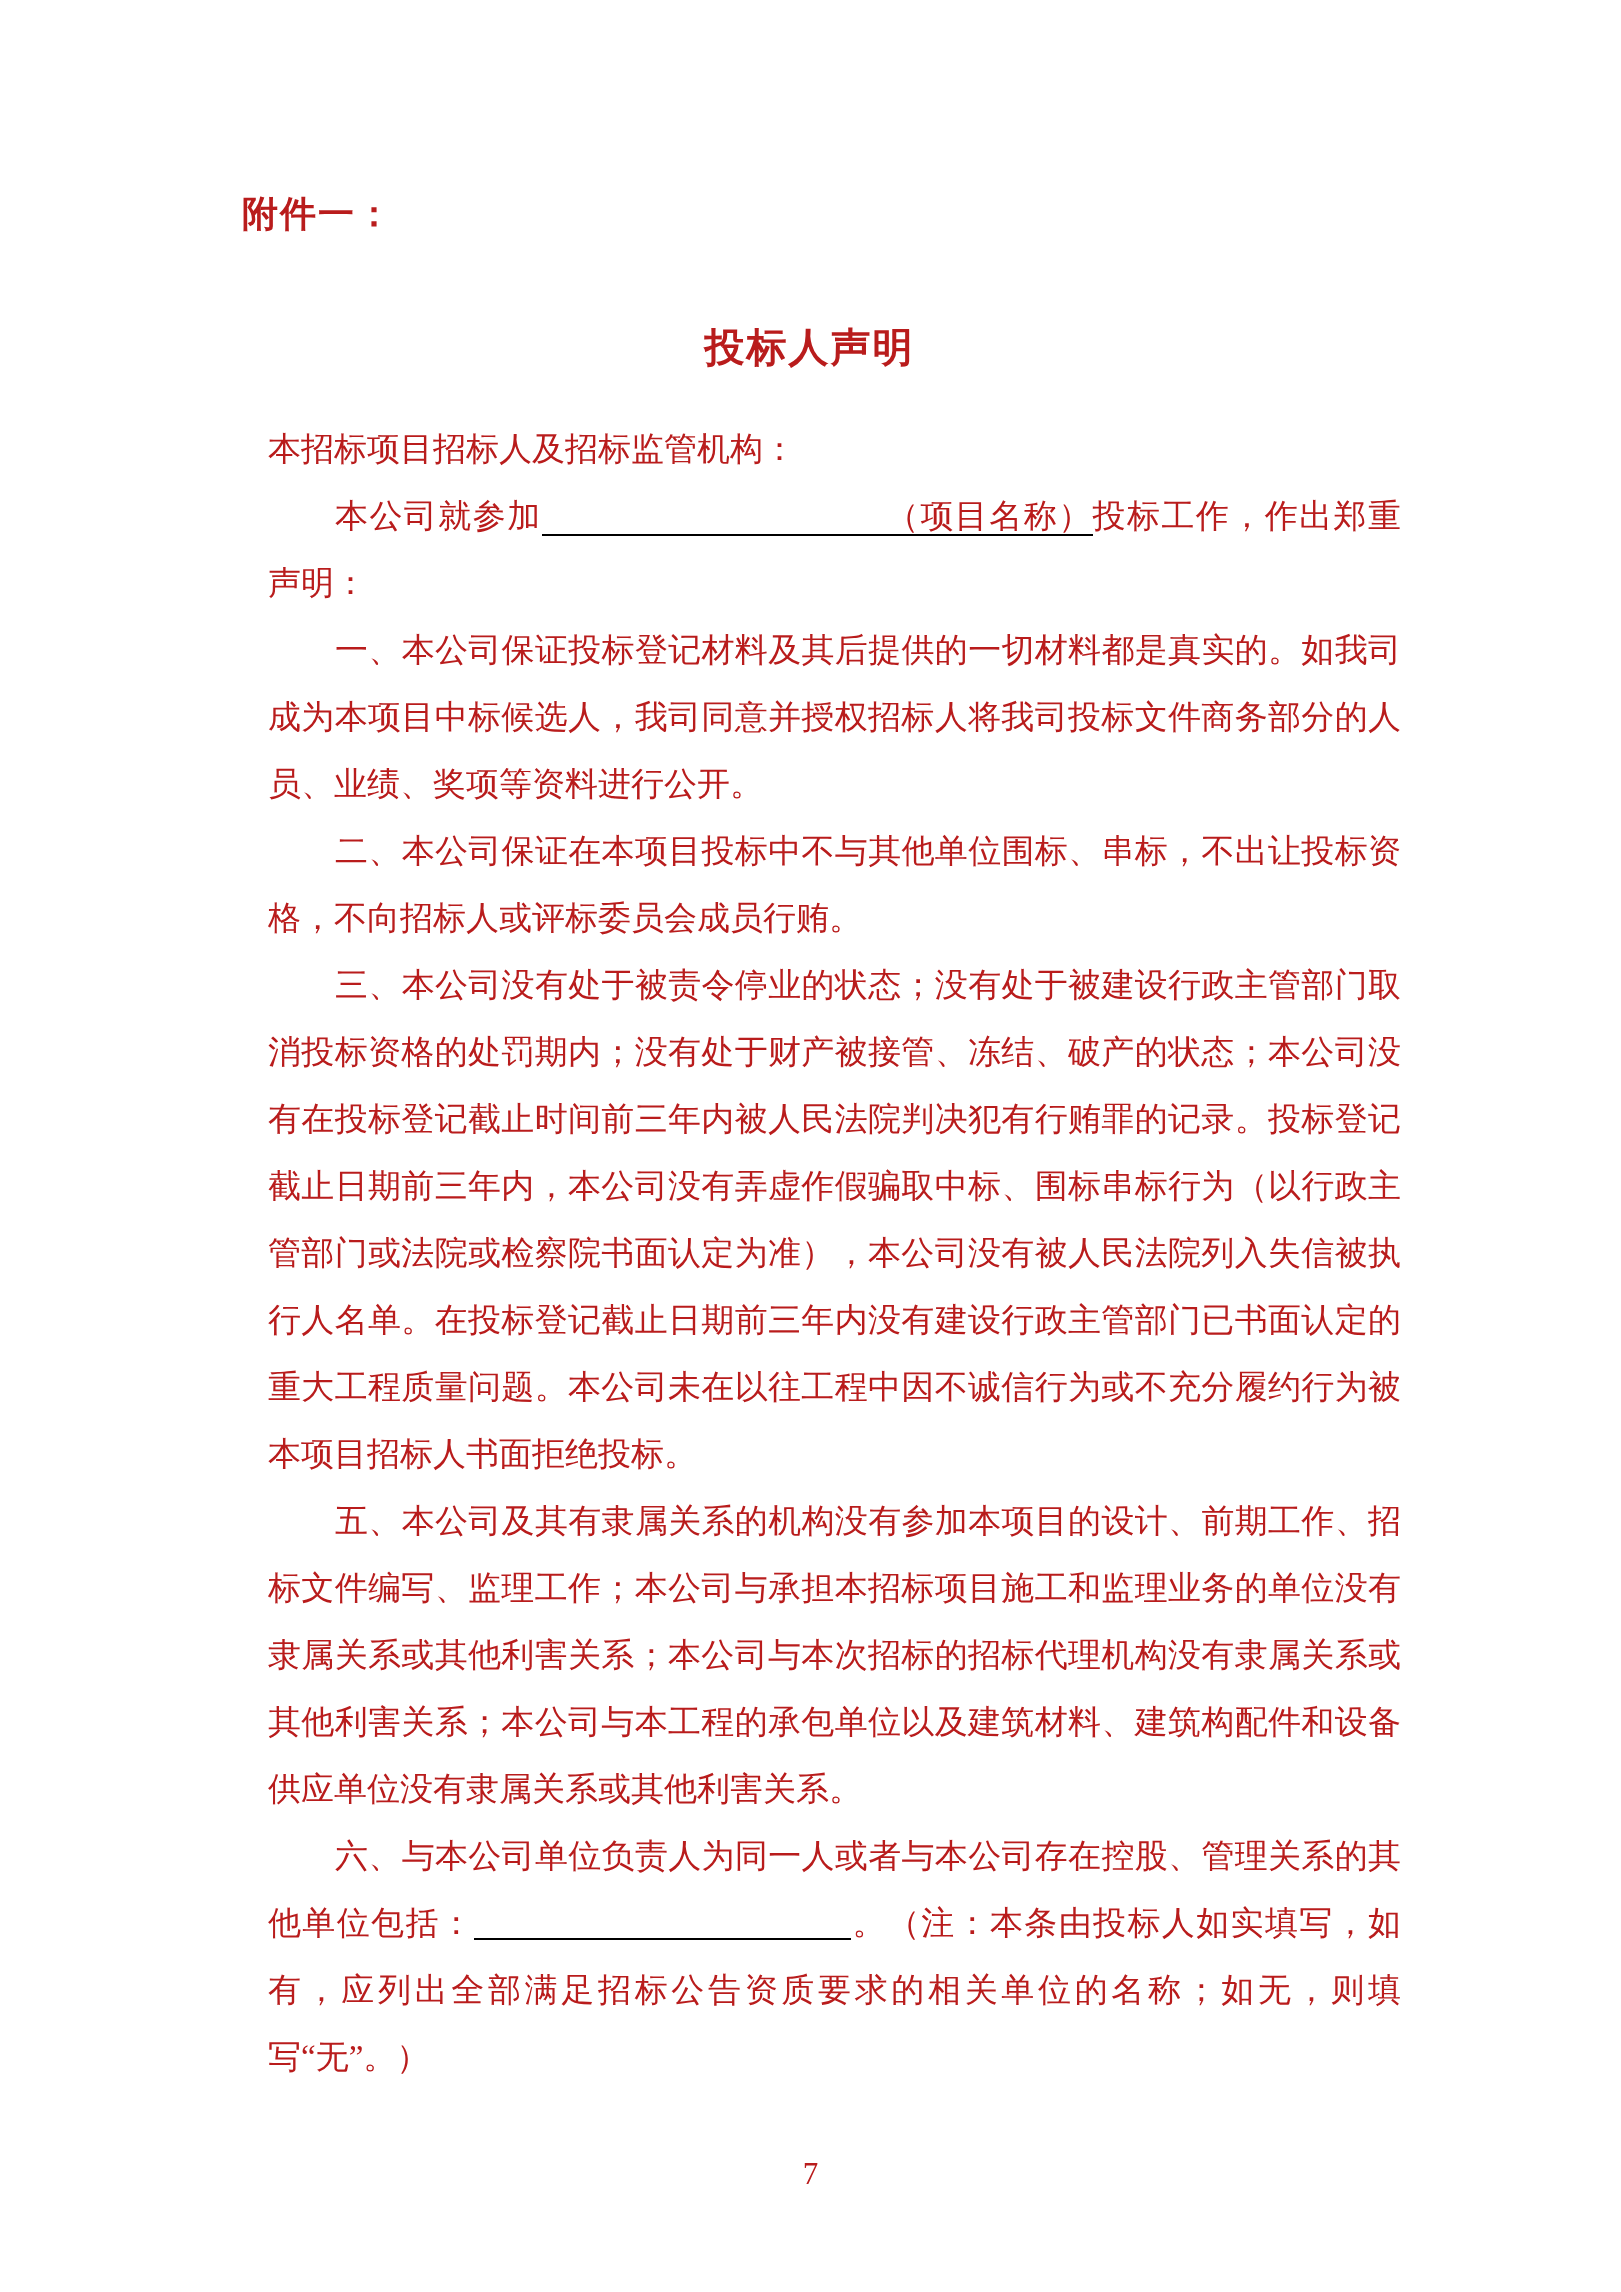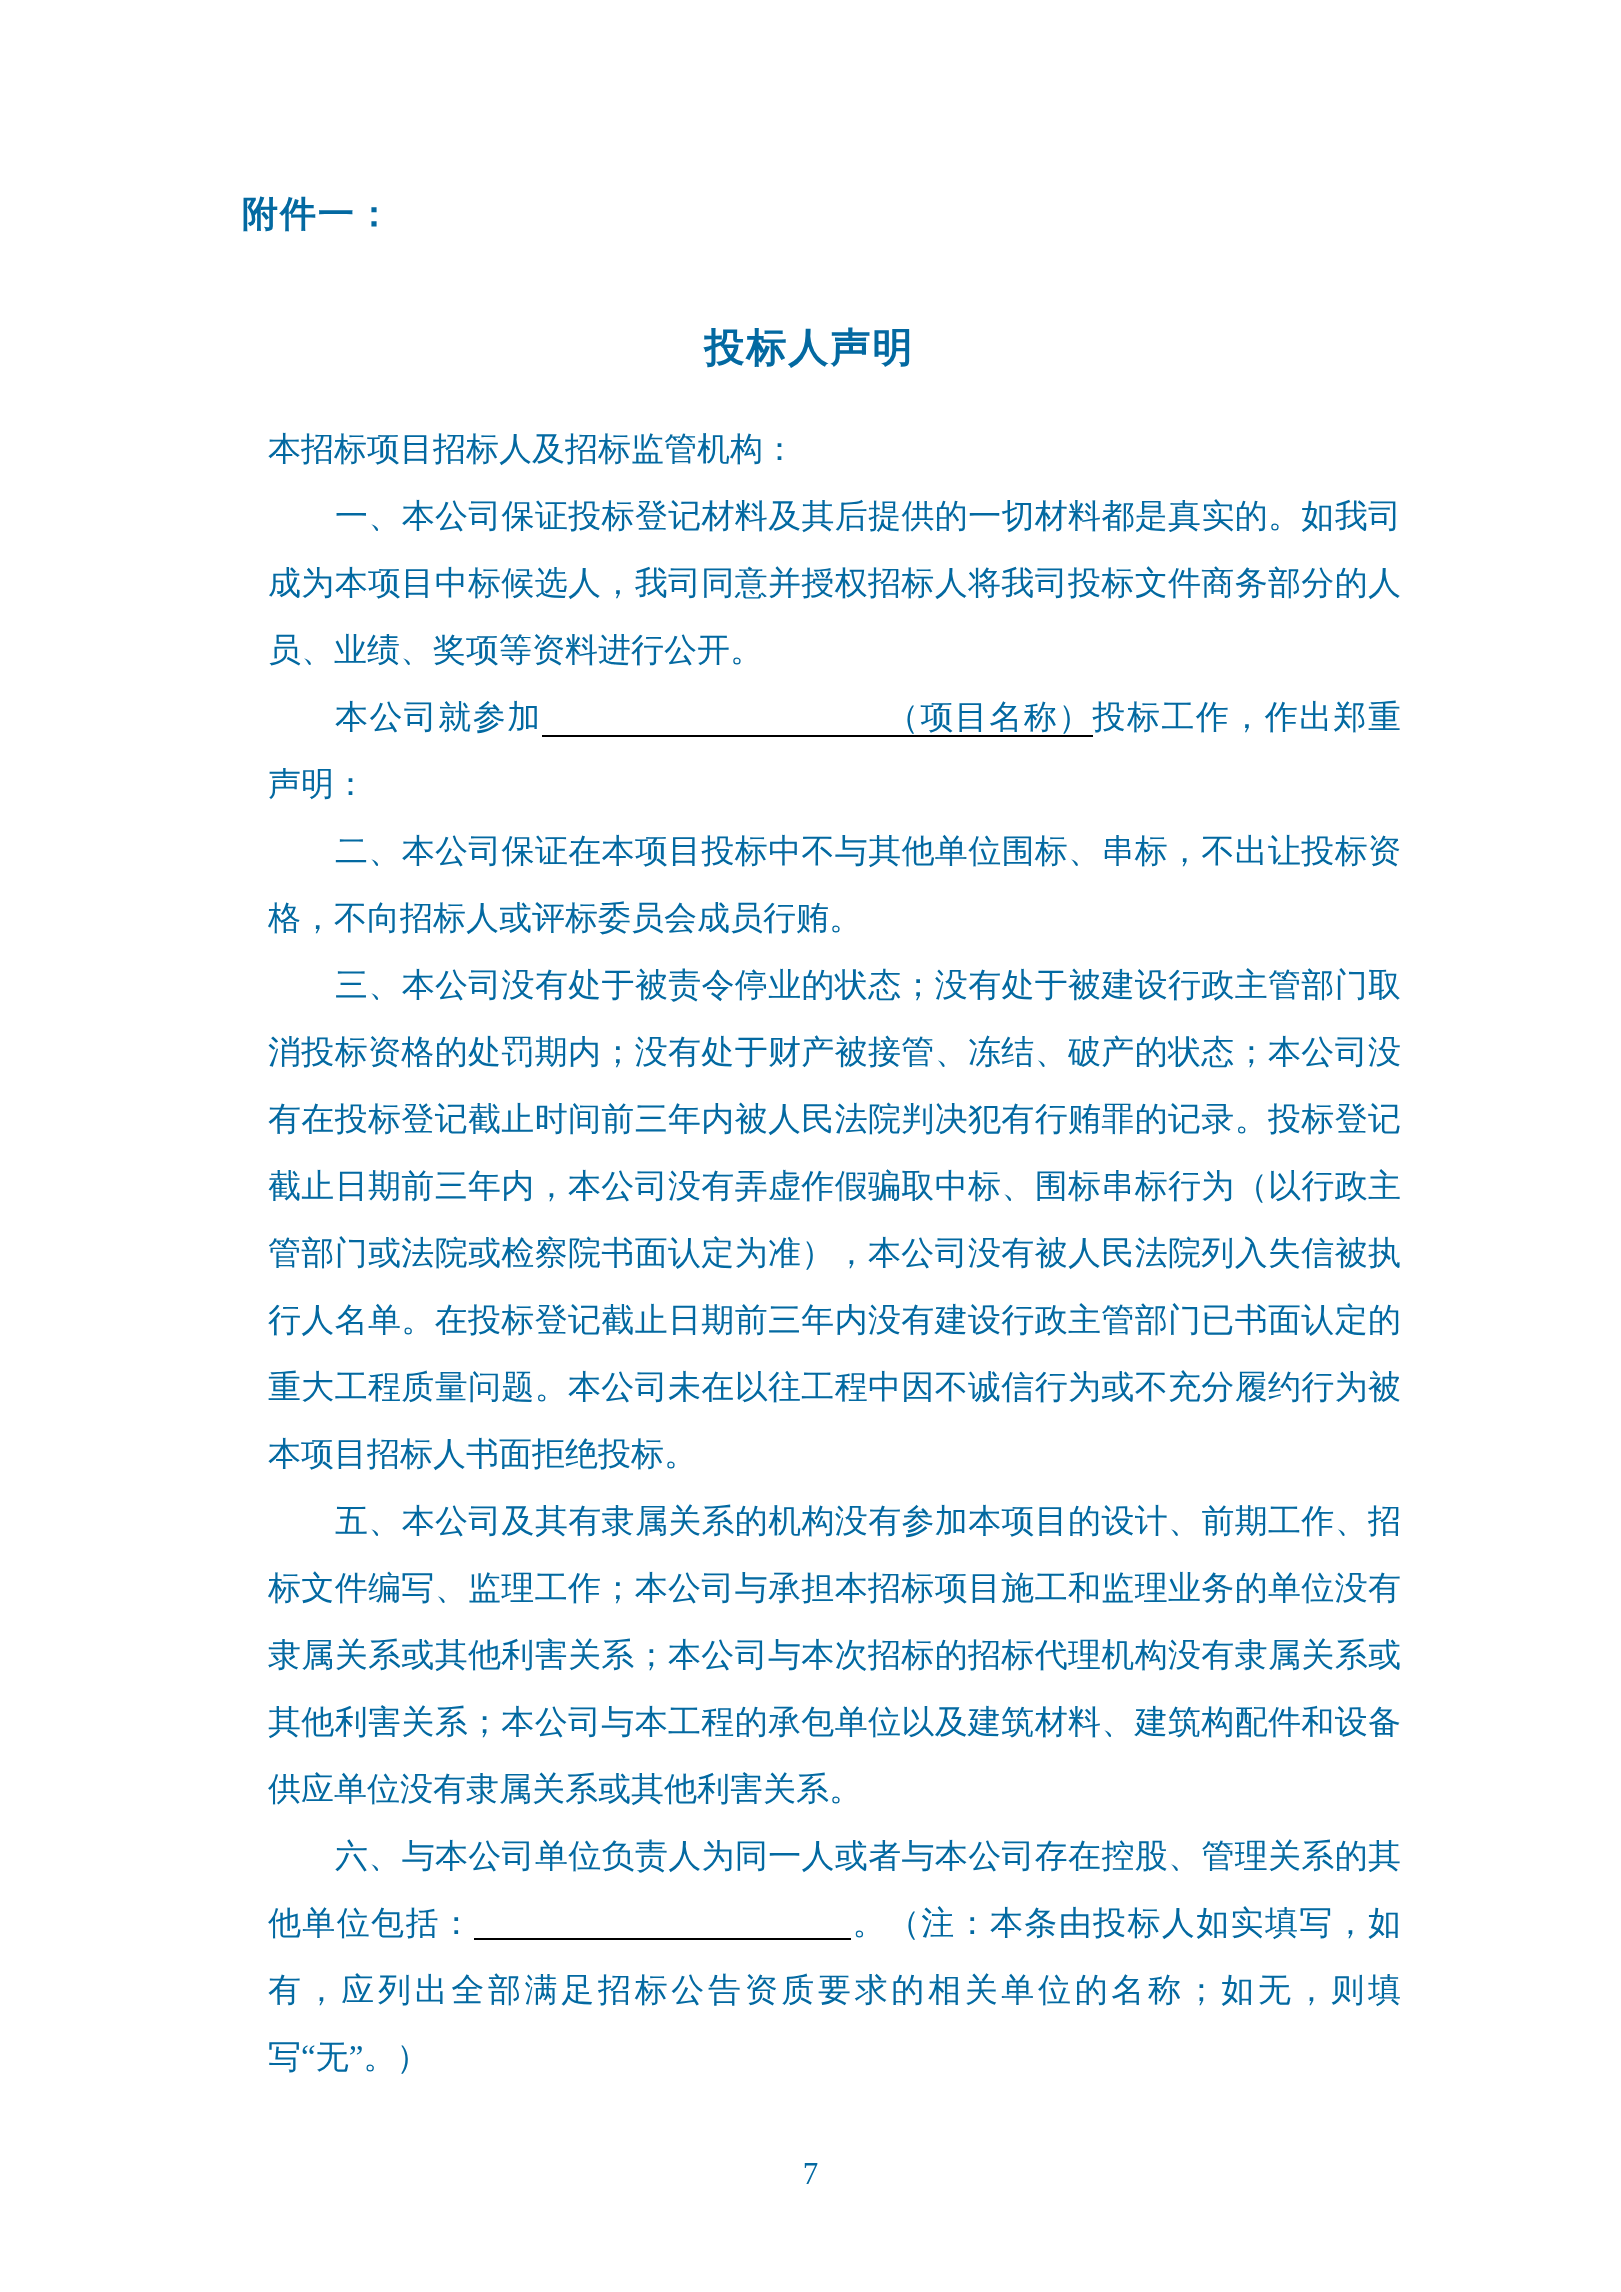--- a/index.html
+++ b/index.html
@@ -5,21 +5,21 @@
   html, body {
     margin: 0;
     padding: 0;
     background: #ffffff;
   }
   .page {
     position: relative;
     width: 1621px;
     height: 2293px;
     background: #ffffff;
-    color: #0369a1;
+    color: #b91c1c;
     font-family: "Liberation Serif", "DejaVu Serif", serif;
     overflow: hidden;
   }
   .attachment-label {
     position: absolute;
     left: 242px;
     top: 190px;
     font-size: 36px;
     font-weight: 700;
     letter-spacing: 2px;
@@ -83,23 +83,23 @@
 <div class="page">
 
   <div class="attachment-label">附件一：</div>
 
   <div class="doc-title">投标人声明</div>
 
   <div class="doc-body">
 
     <p>本招标项目招标人及招标监管机构：</p>
 
+    <p class="indent"><span>本公司就参加</span><span class="underline-group"><span class="blank-segment"></span><span>（项目名称）</span></span><span>投标工作，作出郑重声明：</span></p>
+
     <p class="indent">一、本公司保证投标登记材料及其后提供的一切材料都是真实的。如我司成为本项目中标候选人，我司同意并授权招标人将我司投标文件商务部分的人员、业绩、奖项等资料进行公开。</p>
-
-    <p class="indent"><span>本公司就参加</span><span class="underline-group"><span class="blank-segment"></span><span>（项目名称）</span></span><span>投标工作，作出郑重声明：</span></p>
 
     <p class="indent">二、本公司保证在本项目投标中不与其他单位围标、串标，不出让投标资格，不向招标人或评标委员会成员行贿。</p>
 
     <p class="indent">三、本公司没有处于被责令停业的状态；没有处于被建设行政主管部门取消投标资格的处罚期内；没有处于财产被接管、冻结、破产的状态；本公司没有在投标登记截止时间前三年内被人民法院判决犯有行贿罪的记录。投标登记截止日期前三年内，本公司没有弄虚作假骗取中标、围标串标行为（以行政主管部门或法院或检察院书面认定为准），本公司没有被人民法院列入失信被执行人名单。在投标登记截止日期前三年内没有建设行政主管部门已书面认定的重大工程质量问题。本公司未在以往工程中因不诚信行为或不充分履约行为被本项目招标人书面拒绝投标。</p>
 
 
     <p class="indent">五、本公司及其有隶属关系的机构没有参加本项目的设计、前期工作、招标文件编写、监理工作；本公司与承担本招标项目施工和监理业务的单位没有隶属关系或其他利害关系；本公司与本次招标的招标代理机构没有隶属关系或其他利害关系；本公司与本工程的承包单位以及建筑材料、建筑构配件和设备供应单位没有隶属关系或其他利害关系。</p>
 
     <p class="indent"><span>六、与本公司单位负责人为同一人或者与本公司存在控股、管理关系的其他单位包括：</span><span class="blank-line"></span><span>。（注：本条由投标人如实填写，如有，应列出全部满足招标公告资质要求的相关单位的名称；如无，则填写“无”。）</span></p>
 

